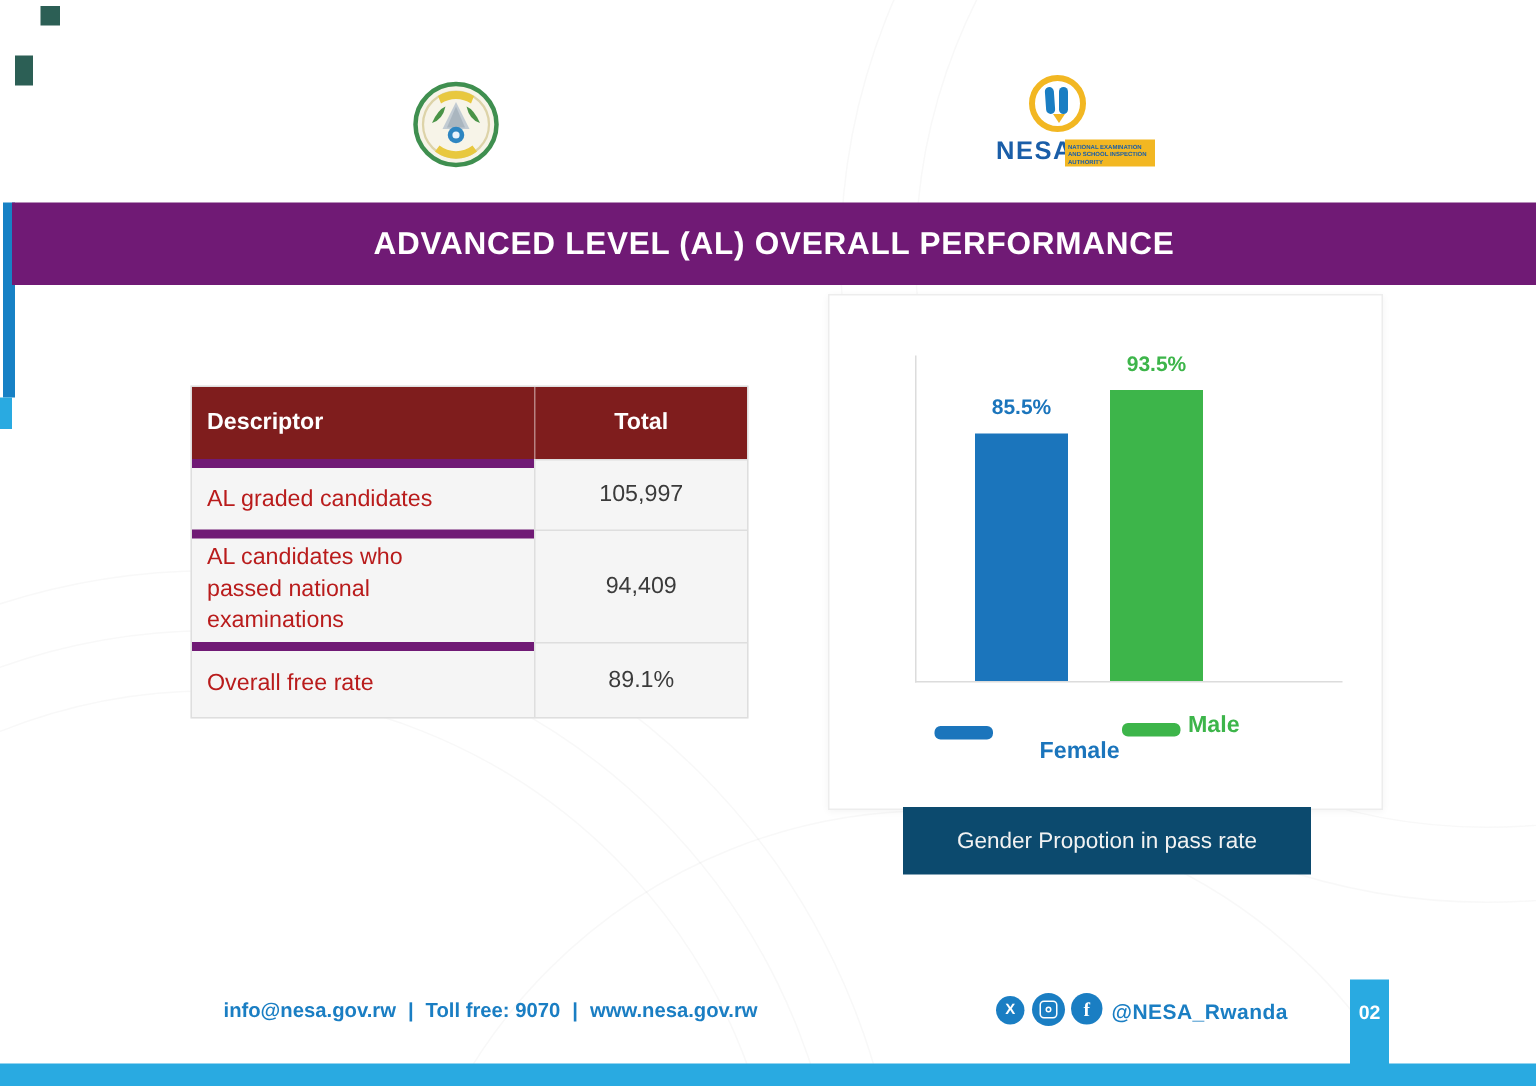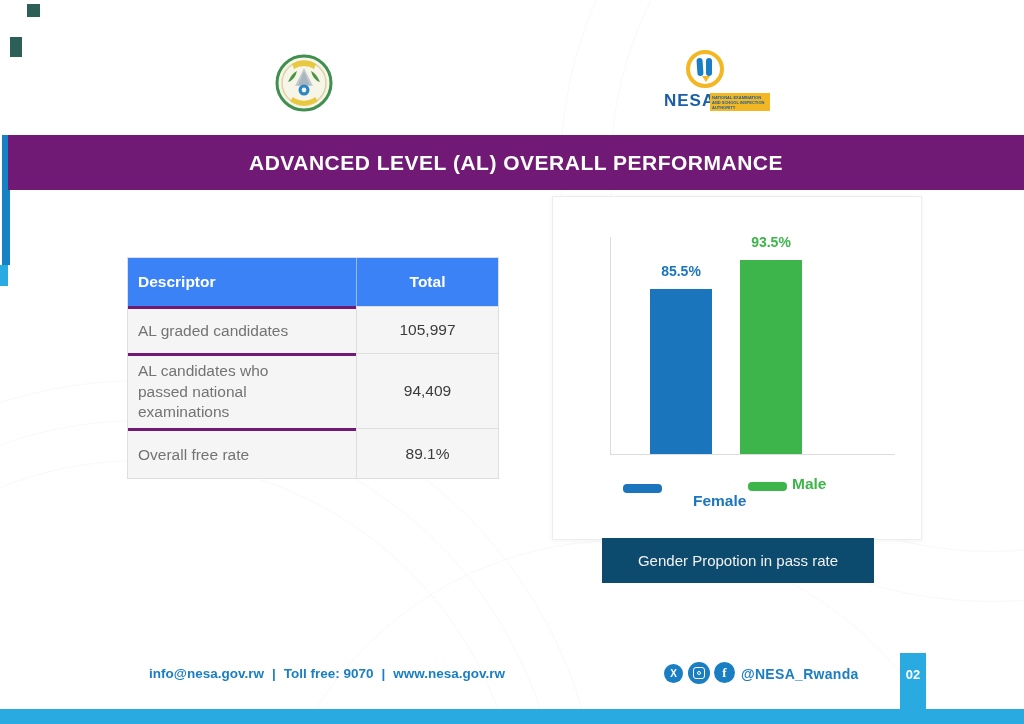--- a/index.html
+++ b/index.html
@@ -35,26 +35,26 @@
   .nesa-badge{position:absolute;left:50px;top:43px;width:60px;height:18px;background:#f2b722;
               color:#1a5ea8;font-size:4px;font-weight:bold;line-height:5px;padding:2px 2px;box-sizing:border-box;}
 
   
   .banner{position:absolute;left:8px;top:135px;width:1016px;height:55px;background:#701a75;}
   .banner-title{width:100%;text-align:center;line-height:55px;color:#ffffff;font-size:21px;font-weight:800;letter-spacing:0.5px;}
 
   
   .tbl{position:absolute;left:127px;top:257px;width:370px;border:1px solid #dedede;border-collapse:collapse;background:#f5f5f5;}
   .tbl-row{display:flex;}
-  .tbl-head{background:#3b82f6;color:#fff;font-weight:bold;}
+  .tbl-head{background:#7f1d1d;color:#fff;font-weight:bold;}
   .c1{width:228px;box-sizing:border-box;padding:0 10px;display:flex;align-items:center;font-size:15.5px;}
   .c2{width:142px;box-sizing:border-box;display:flex;align-items:center;justify-content:center;font-size:15.5px;}
   .tbl-head .c1{height:48px;}
   .tbl-head .c2{height:48px;border-left:1px solid rgba(255,255,255,0.45);}
-  .tbl-body .c1{color:#737373;border-top:3px solid #701a75;}
+  .tbl-body .c1{color:#b91c1c;border-top:6px solid #701a75;}
   .tbl-body .c2{color:#3b3b3b;border-top:1px solid #dedede;border-left:1px solid #dedede;}
   .r1>div{height:47px;}
   .r2>div{height:75px;}
   .r3>div{height:50px;}
   .wrap-narrow{display:inline-block;width:168px;line-height:1.35;}
 
   
   .card{position:absolute;left:552px;top:196px;width:368px;height:342px;background:#fff;border:1px solid #ededed;
         box-shadow:0 1px 5px rgba(0,0,0,0.05);}
   .y-axis{position:absolute;left:610px;top:237px;width:1px;height:218px;background:#dcdcdc;}

